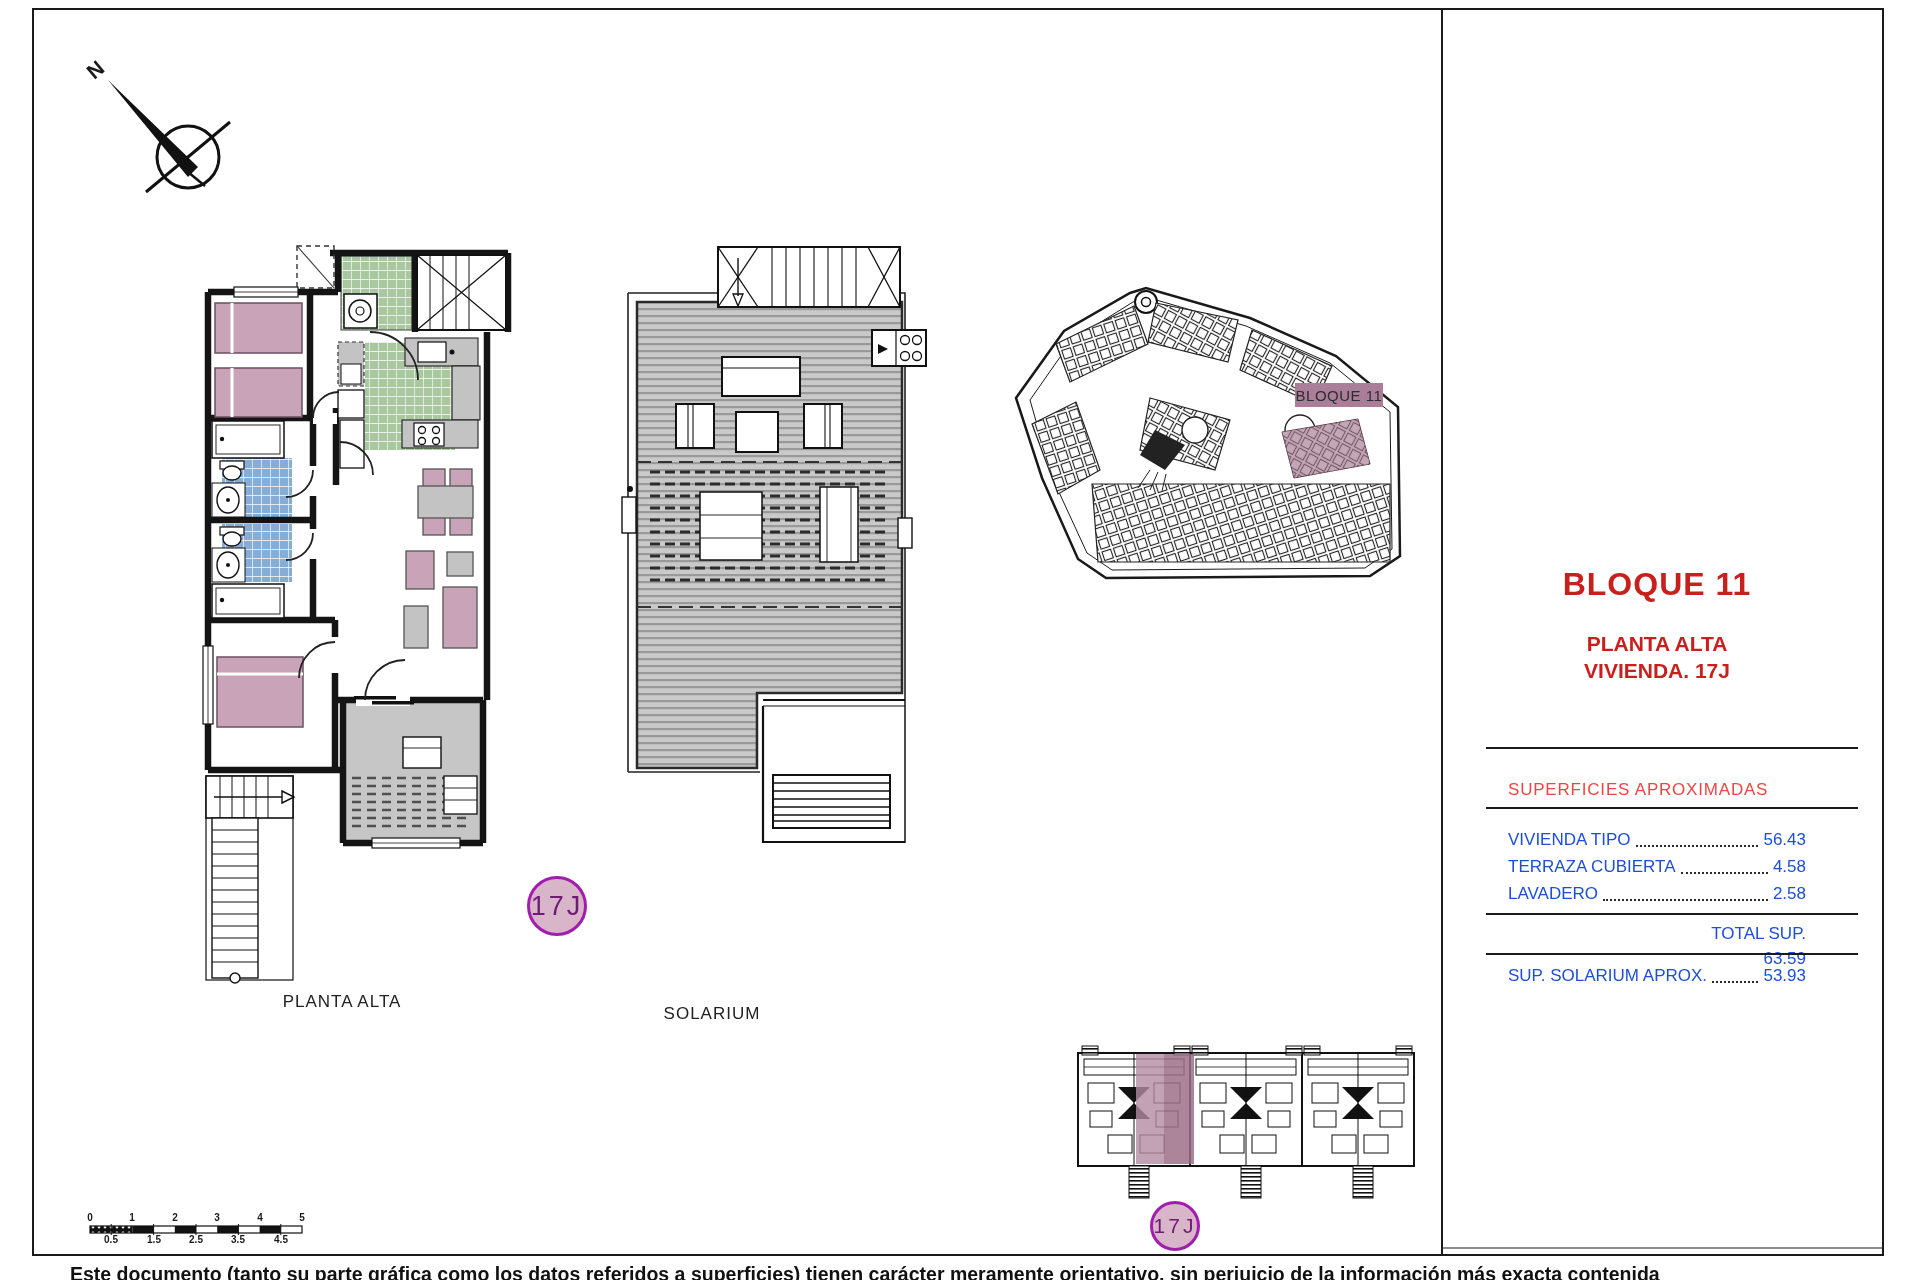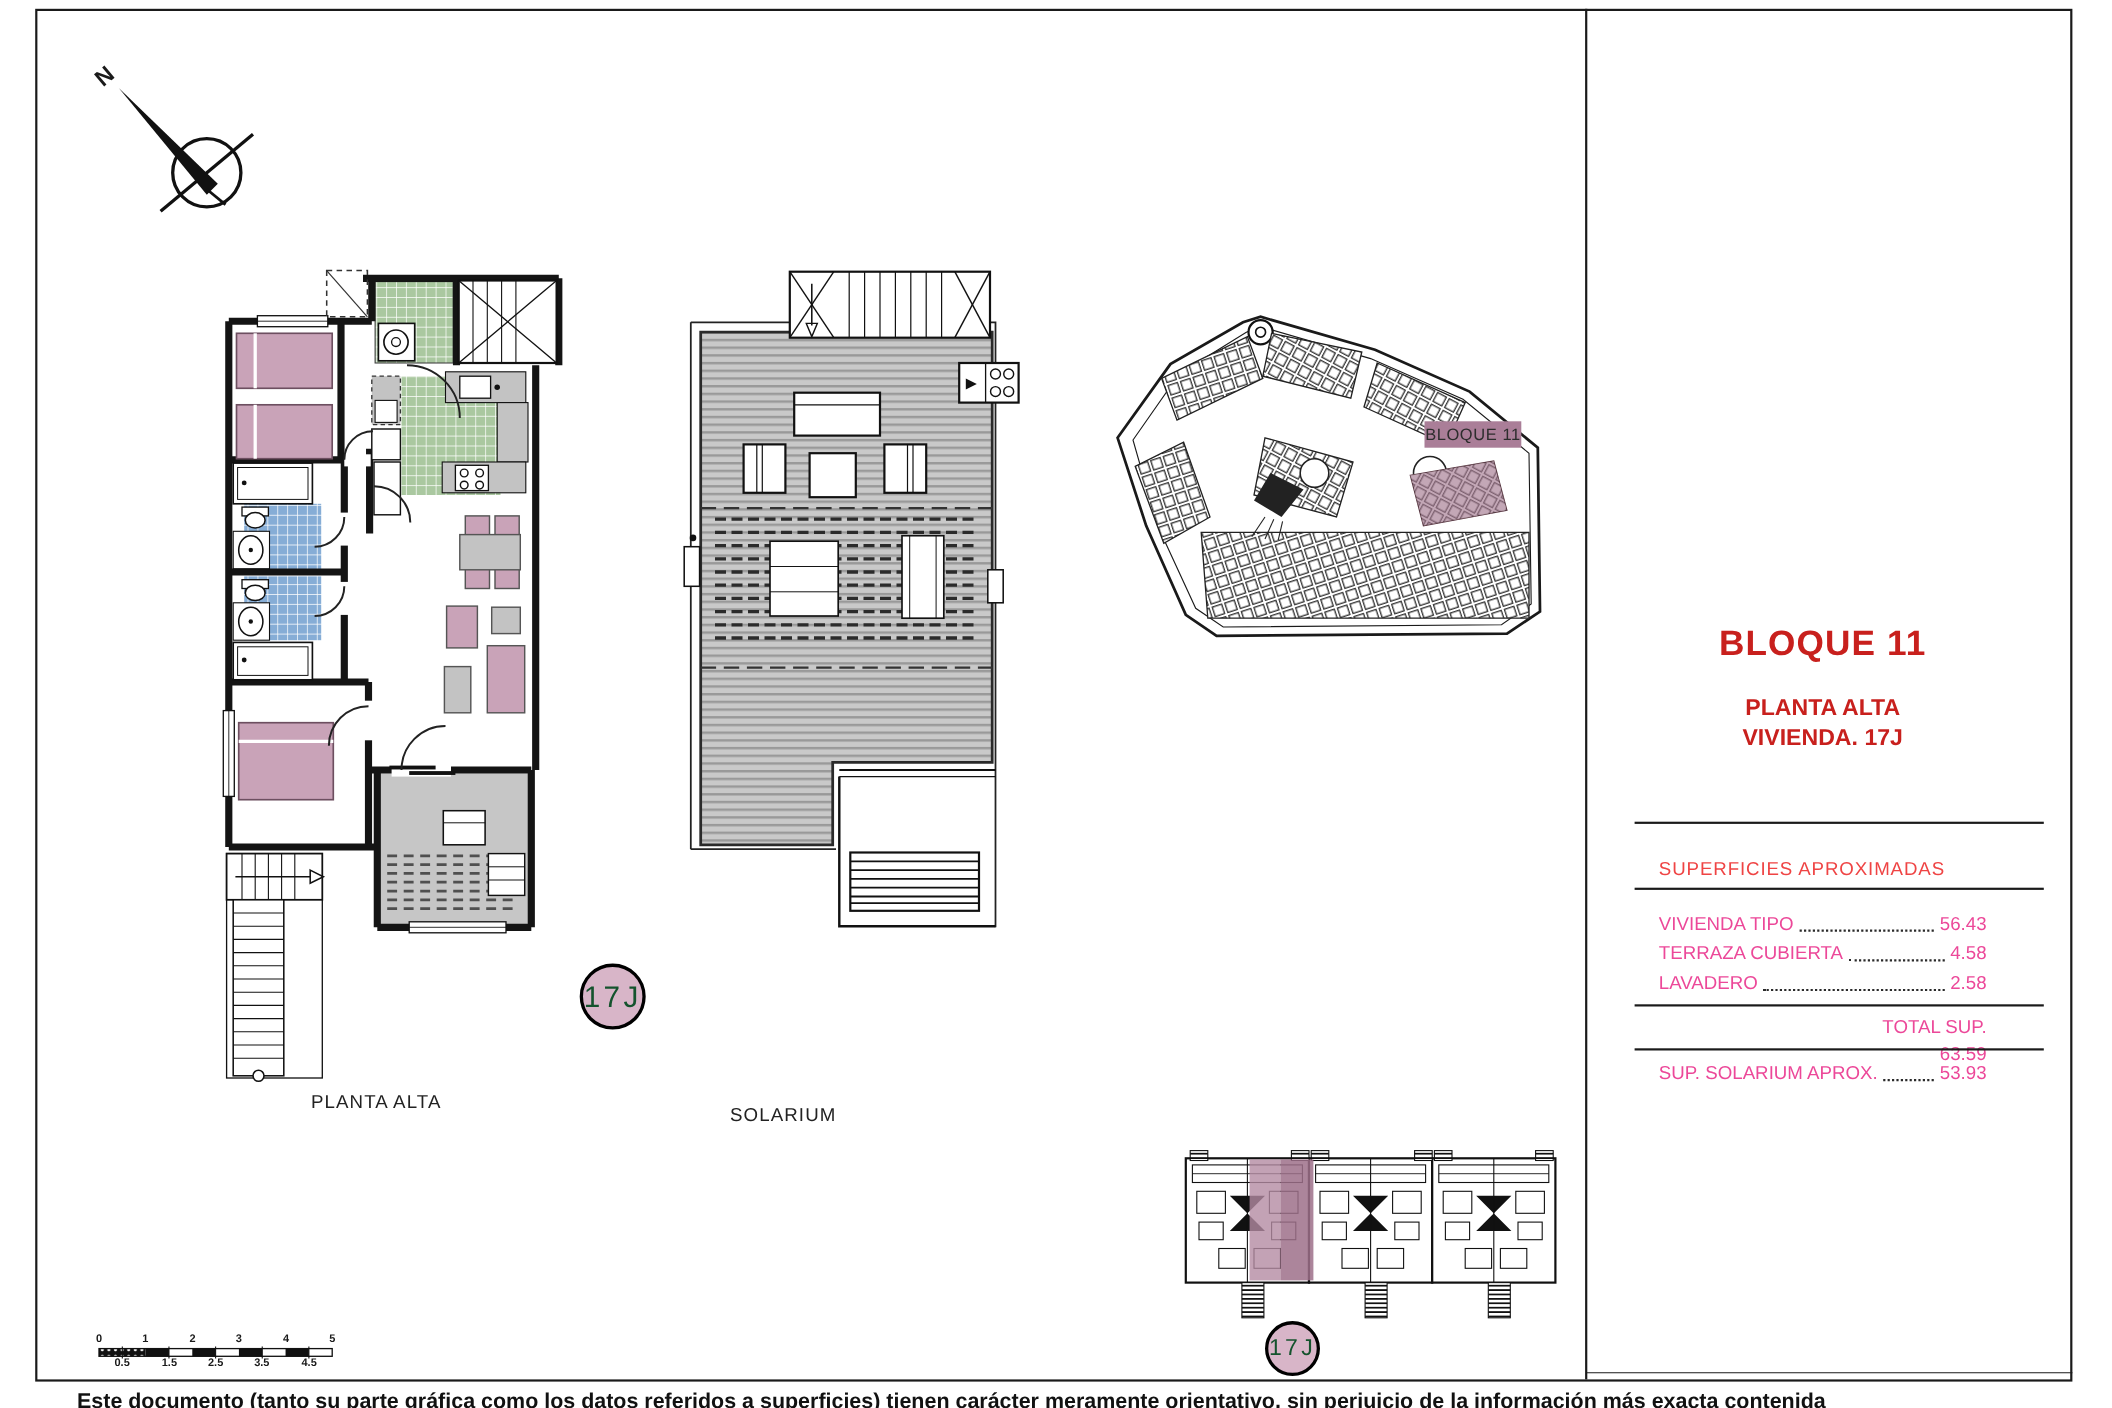--- a/index.html
+++ b/index.html
@@ -5,39 +5,39 @@
   html,body{margin:0;padding:0;background:#fff;}
   .page{position:relative;width:1920px;height:1280px;overflow:hidden;background:#fff;
         font-family:"Liberation Sans", sans-serif;color:#1a1a1a;}
   .abs{position:absolute;}
   .frame{left:32px;top:8px;width:1848px;height:1244px;border:2px solid #1a1a1a;}
   .vdivider{left:1441px;top:8px;width:2px;height:1246px;background:#1a1a1a;}
   #drawing{left:0;top:0;}
   
   .plan-label{font-size:17px;letter-spacing:1px;color:#222;text-align:center;width:200px;}
   
-  .badge{border-radius:50%;border:3px solid #000000;background:#d8b5c8;color:#14532d;
+  .badge{border-radius:50%;border:3px solid #a21caf;background:#d8b5c8;color:#701a75;
          display:flex;align-items:center;justify-content:center;letter-spacing:3px;}
   #badge-plan{left:527px;top:876px;width:54px;height:54px;font-size:27px;}
   #badge-key{left:1150px;top:1201px;width:44px;height:44px;font-size:21px;}
   
   .north{left:88px;top:58px;font-size:21px;font-weight:bold;transform:rotate(-40deg);}
   
   .site-label{left:1295px;top:383px;width:88px;height:24px;background:#aa7e98;color:#2d2d2d;
               font-size:15px;display:flex;align-items:center;justify-content:center;letter-spacing:.5px;}
   
   .tb{left:1442px;top:8px;width:442px;height:1246px;}
   .tb .t-abs{position:absolute;}
   .tb-title{top:558px;left:0;right:12px;text-align:center;font-size:32px;font-weight:bold;letter-spacing:1px;}
   .tb-sub{top:622px;left:0;right:12px;text-align:center;font-size:21px;font-weight:bold;line-height:27px;}
   .red{color:#c8201d;}
   .tb-line{left:44px;width:372px;height:2px;background:#1a1a1a;}
   .tb-surft{top:772px;left:66px;font-size:17px;letter-spacing:.8px;color:#ef4444;}
   .srows{top:822px;left:66px;width:298px;}
-  .srow{display:flex;align-items:flex-end;font-size:17px;color:#ec4899;margin-bottom:7px;}
+  .srow{display:flex;align-items:flex-end;font-size:17px;color:#1d4ed8;margin-bottom:7px;}
   .srow .lbl,.srow .val{white-space:nowrap;}
   .srow .dots{flex:1;border-bottom:2px dotted #2a2a2a;margin:0 5px 3px 5px;}
   .srow-total{top:916px;left:66px;width:298px;flex-direction:column;}
   .srow-sol{top:958px;left:66px;width:298px;}
   
   .sb-num{font-size:10px;font-weight:bold;transform:translateX(-50%);}
   
   .disclaimer{left:70px;top:1263px;width:1790px;font-size:19.5px;font-weight:bold;color:#111;white-space:nowrap;}
 </style>
 </head>

